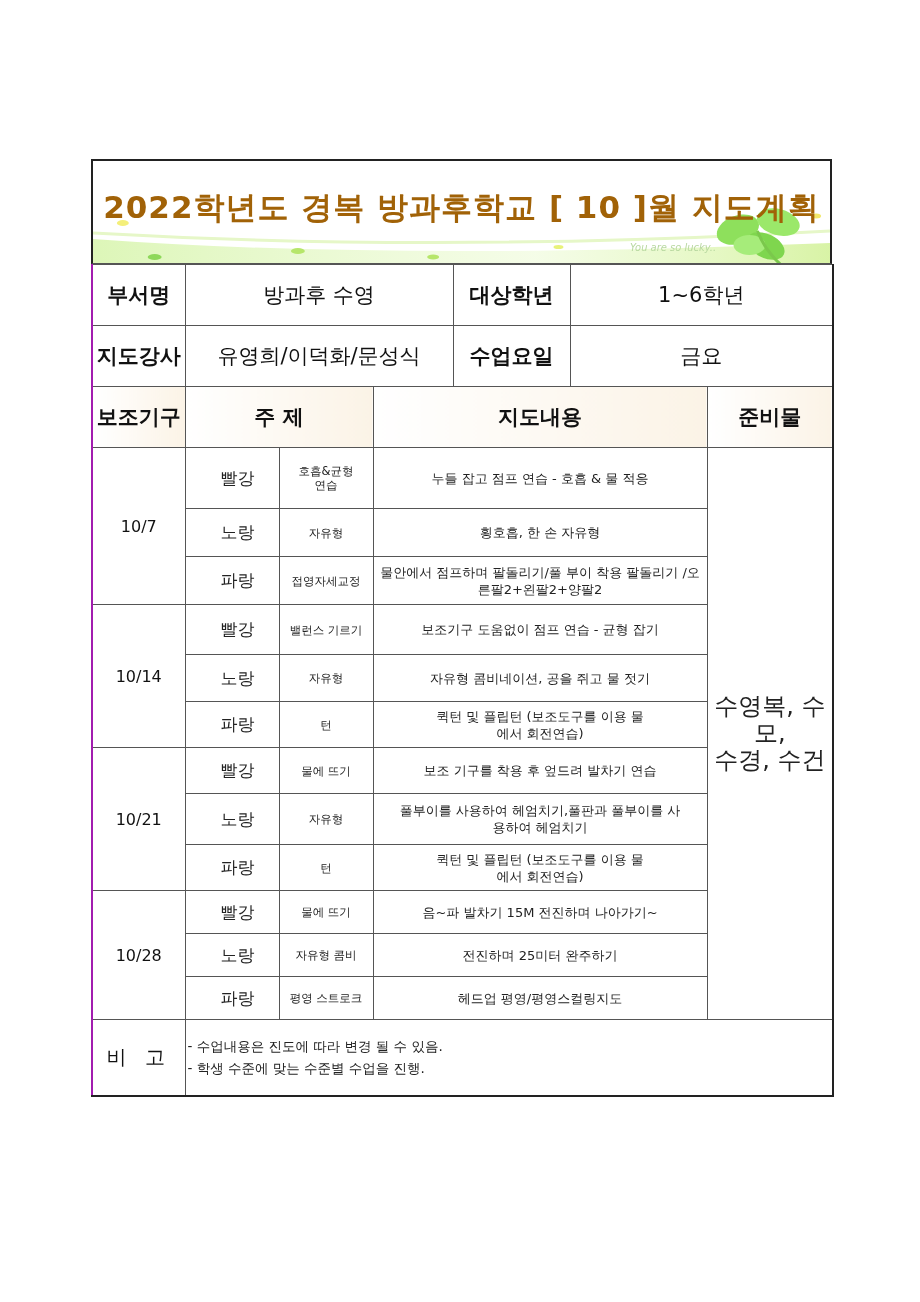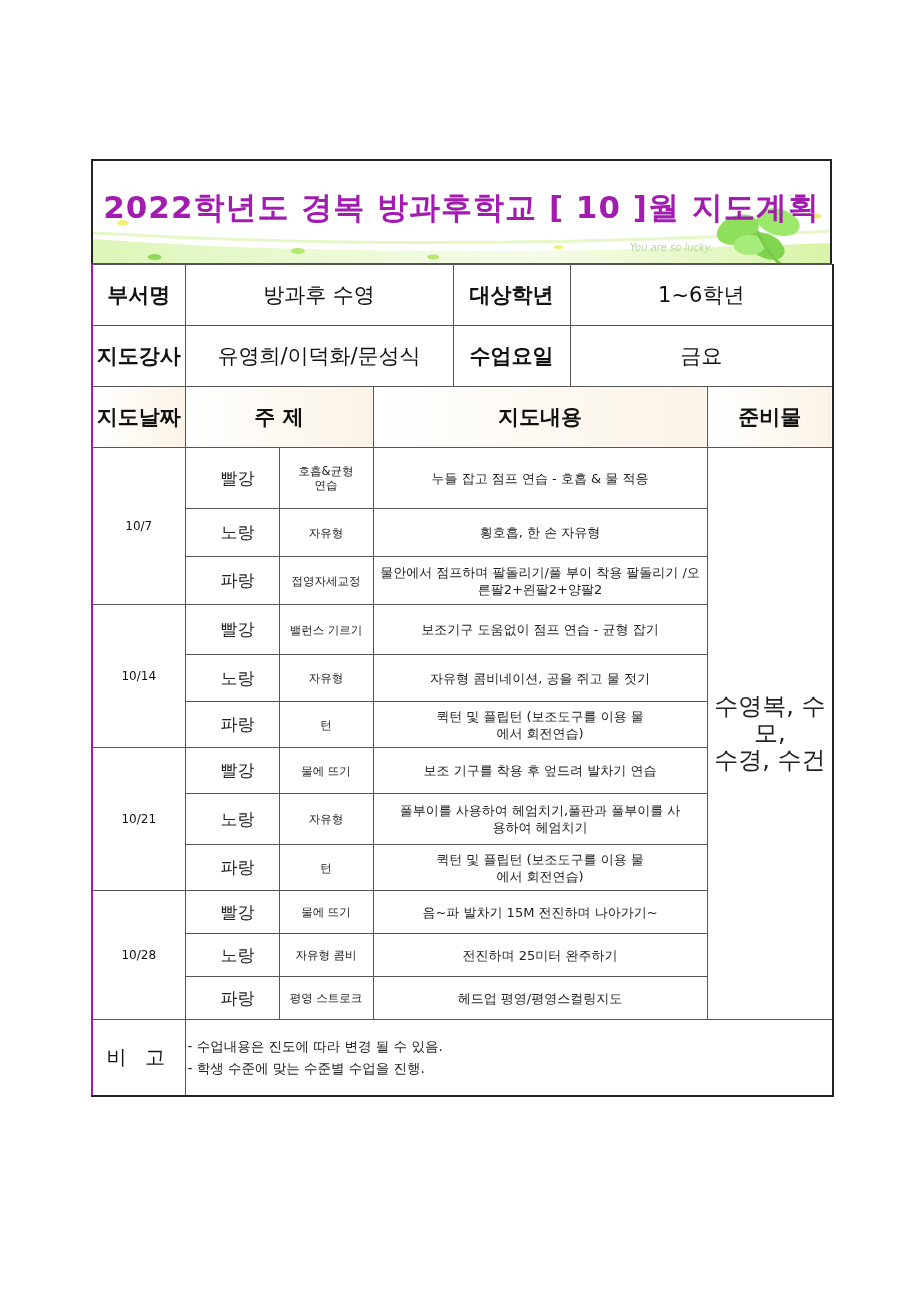--- a/index.html
+++ b/index.html
@@ -1,27 +1,27 @@
 <!DOCTYPE html>
 <html><head>
 <meta charset="utf-8">
 <style>
   html,body{margin:0;padding:0;background:#ffffff;}
   body{width:920px;height:1302px;position:relative;font-family:"DejaVu Sans","Liberation Sans",sans-serif;color:#111;}
   .doc{position:absolute;left:91px;top:159px;width:741px;}
   .titlebox{position:relative;height:102px;border:2px solid #222;border-bottom:1px solid #555;overflow:hidden;background:#fff;}
-  .title{position:absolute;left:0;right:0;top:26px;text-align:center;font-size:31px;font-weight:bold;letter-spacing:1px;color:#a21caf;}
+  .title{position:absolute;left:0;right:0;top:26px;text-align:center;font-size:31px;font-weight:bold;letter-spacing:1px;color:#a16207;}
   .deco{position:absolute;left:0;top:0;width:100%;height:100%;}
   table{border-collapse:collapse;width:741px;table-layout:fixed;}
   td{border:1px solid #555;text-align:center;vertical-align:middle;padding:0;}
   table.main{border-left:2px solid #a21caf;border-right:2px solid #222;border-bottom:2px solid #222;}
   .info td{height:60px;font-size:21px;}
   .lbl{font-weight:bold;font-size:21px;}
   .head td{height:60px;font-size:21px;font-weight:bold;background:linear-gradient(90deg,#ffffff 0%,#fbf3e6 100%);}
-  .date{font-size:12px;}
+  .date{font-size:16px;}
   .level{font-size:17px;color:#222;padding-left:11px;}
   .topic{font-size:11.5px;color:#222;line-height:14px;}
   .content{font-size:13px;color:#222;line-height:17px;}
   .prep{font-size:24px;color:#222;line-height:27px;}
   .grp-top td{border-top:1.5px solid #222;}
   .note-lbl{font-size:20px;letter-spacing:6px;}
   .note{text-align:left;font-size:13.5px;color:#222;line-height:22px;padding-left:2px;}
 </style>
 </head>
 <body>
@@ -74,21 +74,21 @@
       <td class="lbl">대상학년</td>
       <td colspan="2">1~6학년</td>
     </tr>
     <tr class="info">
       <td class="lbl">지도강사</td>
       <td colspan="3">유영희/이덕화/문성식</td>
       <td class="lbl">수업요일</td>
       <td colspan="2">금요</td>
     </tr>
     <tr class="head">
-      <td>지도날짜</td>
+      <td>보조기구</td>
       <td colspan="2">주 제</td>
       <td colspan="3">지도내용</td>
       <td>준비물</td>
     </tr>
 
     <tr style="height:52px">
       <td rowspan="3" class="date">10/7</td>
       <td class="level">빨강</td>
       <td class="topic" style="padding:16px 12px">호흡&amp;균형 연습</td>
       <td colspan="3" class="content">누들 잡고 점프 연습 - 호흡 &amp; 물 적응</td>

